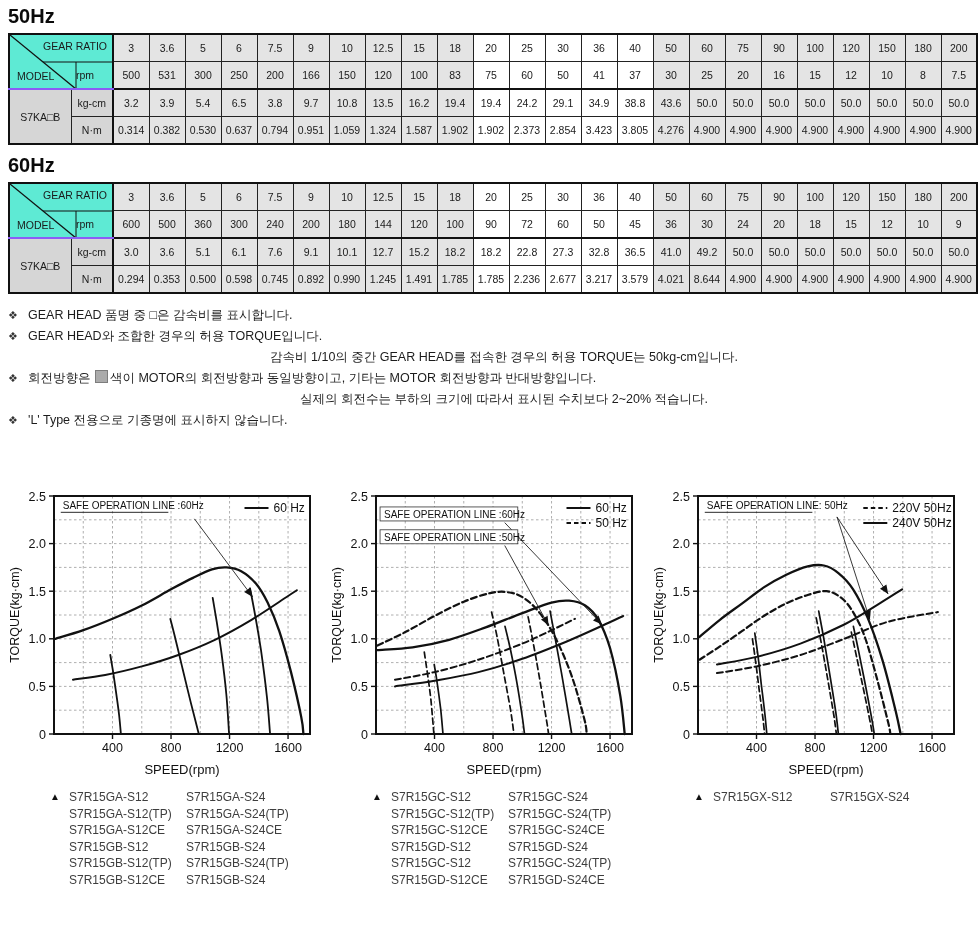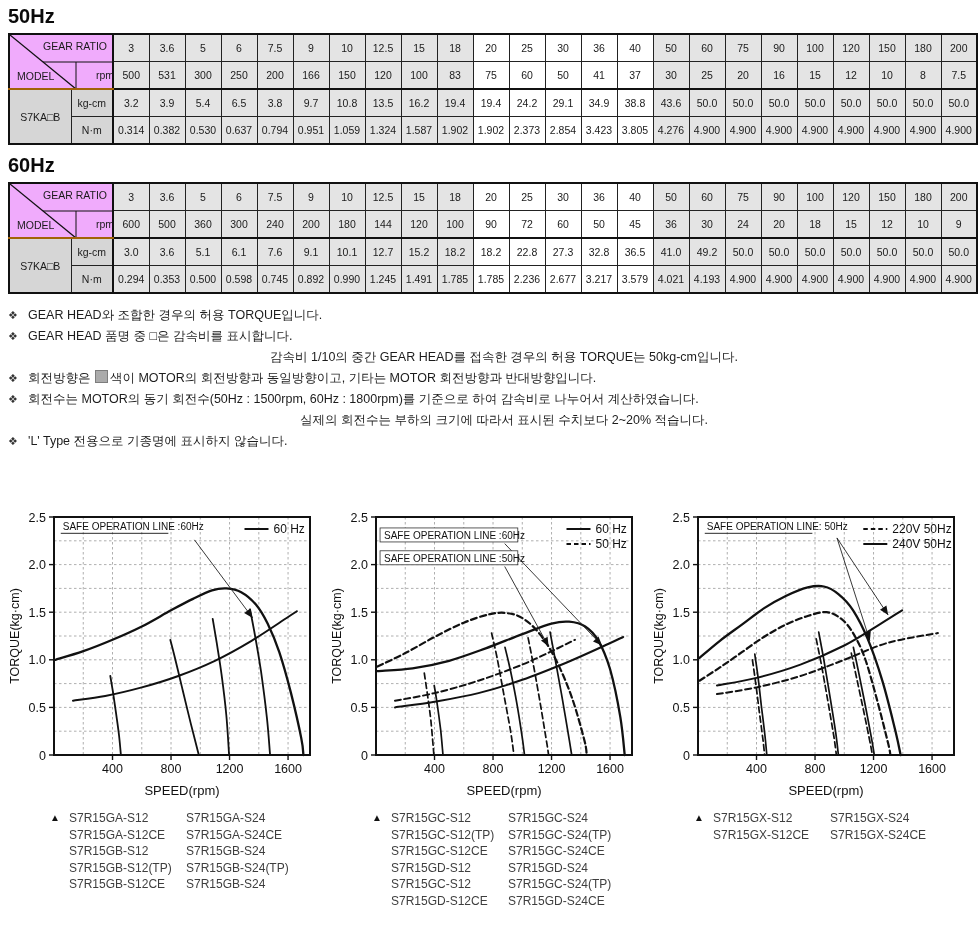--- a/index.html
+++ b/index.html
@@ -5,26 +5,26 @@
   html,body{margin:0;padding:0;background:#fff;}
   body{width:980px;height:932px;font-family:"Liberation Sans","DejaVu Sans",sans-serif;color:#111;overflow:hidden;}
   .section-title{font-size:20px;font-weight:bold;margin:0 0 5px 8px;color:#0a0a0a;}
   .t1{padding-top:5px;}
   .t2{margin-top:9px;}
   table.gear{border-collapse:collapse;table-layout:fixed;width:968px;margin-left:8px;border:2px solid #111;}
   table.gear td{border:1px solid #222;font-size:10.5px;text-align:center;padding:0;height:26px;background:#fff;white-space:nowrap;overflow:hidden;color:#1a1a1a;}
   table.gear td.hd{background:#d6d6d6;}
   table.gear td.sh{background:#e4e4e4;}
   table.gear tr.r2 td{border-bottom:2px solid #111;}
-  table.gear td.hdr-block{position:relative;border-right:2px solid #111;border-bottom:2px solid #a16207;background:#f0abfc;}
+  table.gear td.hdr-block{position:relative;border-right:2px solid #111;border-bottom:2px solid #8b5cf6;background:#5eead4;}
   table.gear td.unit{border-right:2px solid #111;}
   .hdr-block svg{position:absolute;top:0;left:0;}
   .hdr-block .gr{position:absolute;top:5px;left:28px;width:74px;text-align:center;font-size:10.5px;}
   .hdr-block .mo{position:absolute;bottom:6px;left:7px;font-size:10.5px;}
-  .hdr-block .rp{position:absolute;top:27px;left:66px;width:38px;height:27px;line-height:27px;text-align:right;font-size:10.5px;}
+  .hdr-block .rp{position:absolute;top:27px;left:66px;width:38px;height:27px;line-height:27px;text-align:left;font-size:10.5px;}
   .notes{margin:11px 0 0 8px;font-size:12.5px;line-height:21px;color:#1c1c1c;}
   .note{padding-left:20px;text-indent:-20px;}
   .note.ind{padding-left:20px;text-indent:0;text-align:center;}
   .bullet{display:inline-block;width:20px;text-indent:0;color:#333;font-size:11px;}
   .sq{display:inline-block;width:11px;height:11px;background:#ababab;border:1px solid #7d7d7d;vertical-align:-1px;margin:0 2px 0 1px;}
   .charts{display:flex;margin:53px 0 0 6px;}
   .chart-panel{width:322px;}
   .chart-svg{display:block;}
   .model-list{margin:9px 0 0 44px;}
   .mrow{display:flex;font-size:12px;line-height:16.5px;color:#3e3e3e;}
@@ -318,38 +318,37 @@
         <td class="sh">0.990</td>
         <td class="sh">1.245</td>
         <td class="sh">1.491</td>
         <td class="sh">1.785</td>
         <td>1.785</td>
         <td>2.236</td>
         <td>2.677</td>
         <td>3.217</td>
         <td>3.579</td>
         <td class="sh">4.021</td>
-        <td class="sh">4.193</td>
+        <td class="sh">8.644</td>
         <td class="sh">4.900</td>
         <td class="sh">4.900</td>
         <td class="sh">4.900</td>
         <td class="sh">4.900</td>
         <td class="sh">4.900</td>
         <td class="sh">4.900</td>
         <td class="sh">4.900</td>
       </tr>
     </tbody>
   </table>
 
 <div class="notes">
+    <div class="note"><span class="bullet">❖</span><span>GEAR HEAD 품명 중 □은 감속비를 표시합니다.</span></div>
     <div class="note"><span class="bullet">❖</span><span>GEAR HEAD와 조합한 경우의 허용 TORQUE입니다.</span></div>
-    <div class="note"><span class="bullet">❖</span><span>GEAR HEAD 품명 중 □은 감속비를 표시합니다.</span></div>
     <div class="note ind"><span>감속비 1/10의 중간 GEAR HEAD를 접속한 경우의 허용 TORQUE는 50kg-cm입니다.</span></div>
     <div class="note"><span class="bullet">❖</span><span>회전방향은 </span><span class="sq"></span><span>색이 MOTOR의 회전방향과 동일방향이고, 기타는 MOTOR 회전방향과 반대방향입니다.</span></div>
-    <div class="note"><span class="bullet">❖</span><span>회전수는 MOTOR의 동기 회전수(50Hz : 1500rpm, 60Hz : 1800rpm)를 기준으로 하여 감속비로 나누어서 계산하였습니다.</span></div>
     <div class="note ind"><span>실제의 회전수는 부하의 크기에 따라서 표시된 수치보다 2~20% 적습니다.</span></div>
     <div class="note"><span class="bullet">❖</span><span>'L' Type 전용으로 기종명에 표시하지 않습니다.</span></div>
   </div>
 
 <div class="charts">
   <div class="chart-panel">
     <svg class="chart-svg" width="316" height="296">
         <line x1="77.25714285714285" y1="12" x2="77.25714285714285" y2="250" stroke="#9a9a9a" stroke-width="0.8" stroke-dasharray="2.5,2.5"></line>
         <line x1="106.5142857142857" y1="12" x2="106.5142857142857" y2="250" stroke="#9a9a9a" stroke-width="0.8" stroke-dasharray="2.5,2.5"></line>
         <line x1="135.77142857142857" y1="12" x2="135.77142857142857" y2="250" stroke="#9a9a9a" stroke-width="0.8" stroke-dasharray="2.5,2.5"></line>
@@ -401,20 +400,25 @@
         <text x="56.777142857142856" y="25.32800000000001" font-size="10" fill="#111">SAFE OPERATION LINE :60Hz</text>
         <line x1="54.777142857142856" y1="28.32800000000001" x2="162.35214285714284" y2="28.32800000000001" stroke="#111" stroke-width="0.9"></line>
         <line x1="238.5" y1="24" x2="262.5" y2="24" stroke="#111" stroke-width="2"></line>
         <text x="267.5" y="28" font-size="12" fill="#111">60 Hz</text>
       </svg>
     <div class="model-list">
         <div class="mrow">
           <span class="tri">▲</span>
           <span class="m1">S7R15GA-S12</span>
           <span class="m2">S7R15GA-S24</span>
+        </div>
+        <div class="mrow">
+          <span class="tri"></span>
+          <span class="m1">S7R15GA-S12(TP)</span>
+          <span class="m2">S7R15GA-S24(TP)</span>
         </div>
         <div class="mrow">
           <span class="tri"></span>
           <span class="m1">S7R15GA-S12CE</span>
           <span class="m2">S7R15GA-S24CE</span>
         </div>
         <div class="mrow">
           <span class="tri"></span>
           <span class="m1">S7R15GB-S12</span>
           <span class="m2">S7R15GB-S24</span>
@@ -591,20 +595,15 @@
         <text x="242.3" y="28" font-size="12" fill="#111">220V 50Hz</text>
         <line x1="213.3" y1="39" x2="237.3" y2="39" stroke="#111" stroke-width="2"></line>
         <text x="242.3" y="43" font-size="12" fill="#111">240V 50Hz</text>
       </svg>
     <div class="model-list">
         <div class="mrow">
           <span class="tri">▲</span>
           <span class="m1">S7R15GX-S12</span>
           <span class="m2">S7R15GX-S24</span>
         </div>
-        <div class="mrow">
-          <span class="tri"></span>
-          <span class="m1">S7R15GX-S12CE</span>
-          <span class="m2">S7R15GX-S24CE</span>
-        </div>
       </div>
   </div>
 </div>
 
 </body></html>

